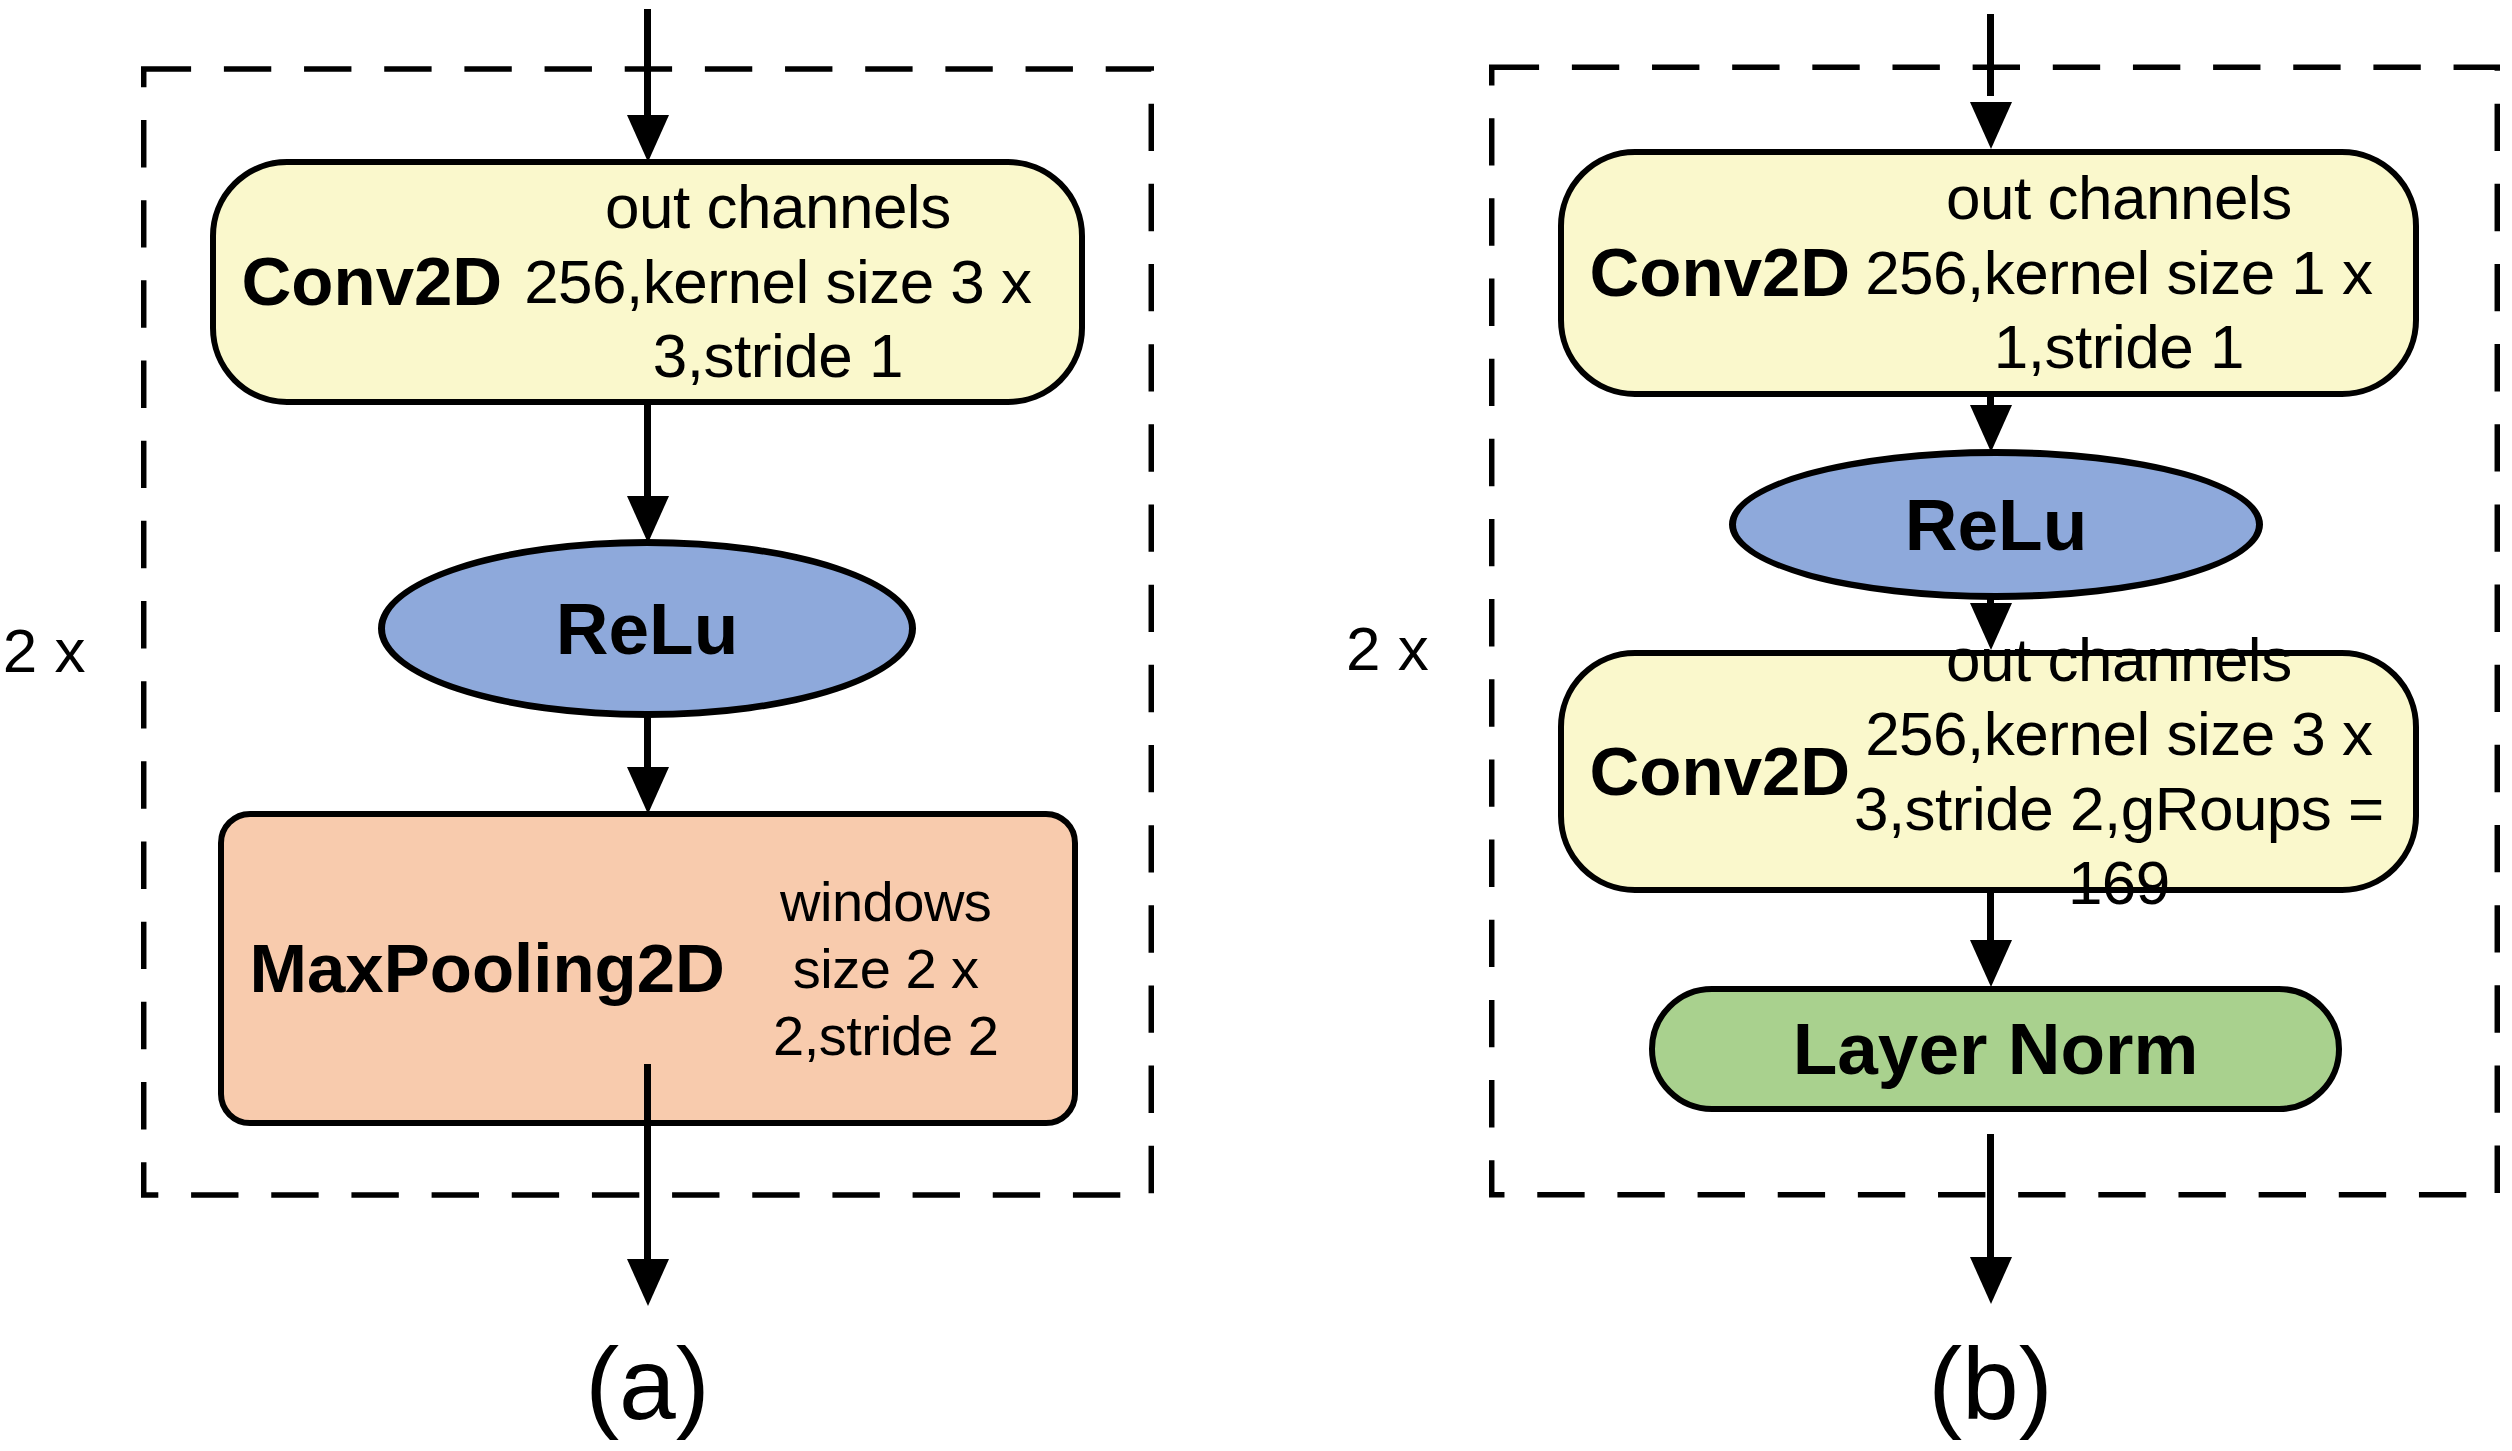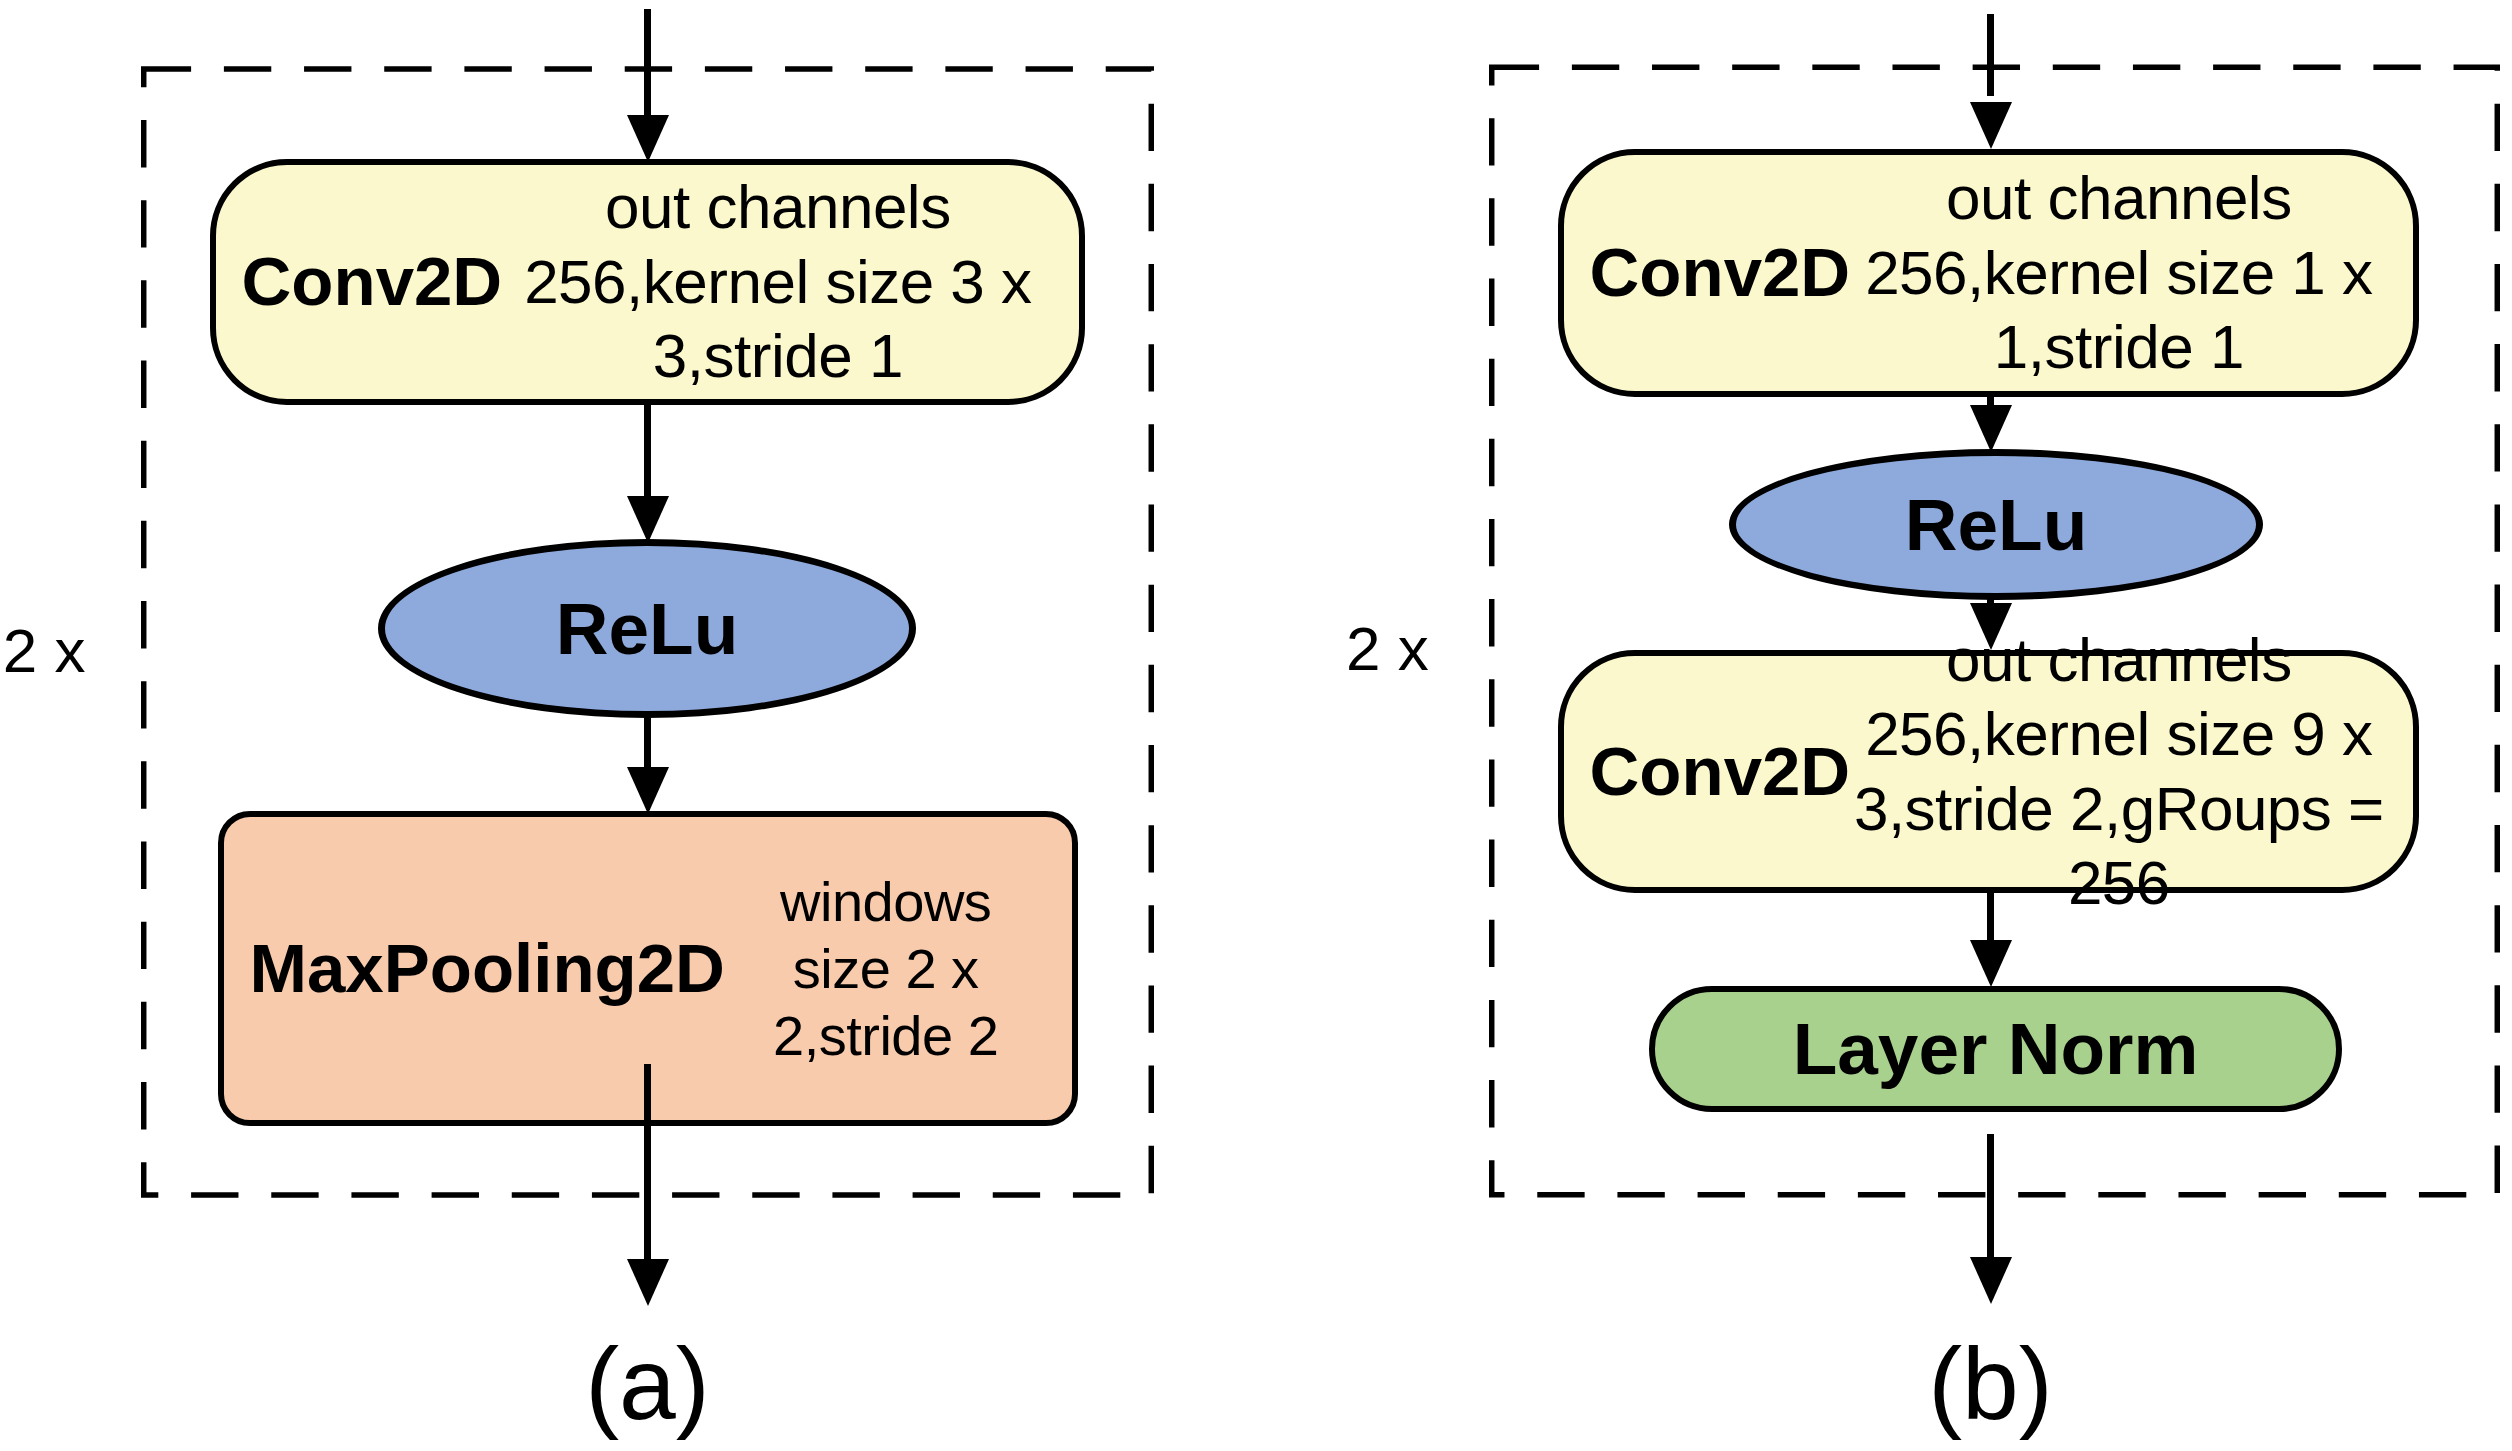--- a/index.html
+++ b/index.html
@@ -109,21 +109,21 @@
 
   <div class="node ellipsenode" style="left: 1729px; top: 449px; width: 534px; height: 151px; background-color: rgb(142, 169, 219);">
     <div class="node-title xl">ReLu</div>
   </div>
 
   <div class="stem" style="left:1987px; top:597px; height:12.8px;"></div>
   <div class="head" style="left:1970px; top:603px;"></div>
 
   <div class="node rectnode" style="left: 1558px; top: 650px; width: 861px; height: 243px; background-color: rgb(250, 248, 204);">
     <div class="node-title">Conv2D</div>
-    <div class="node-sub">out channels 256,kernel size 9 x 3,stride 2,gRoups = 256</div>
+    <div class="node-sub">out channels 256,kernel size 3 x 3,stride 2,gRoups = 169</div>
   </div>
 
   <div class="stem" style="left:1987px; top:891px; height:55px;"></div>
   <div class="head" style="left:1970px; top:940px;"></div>
 
   <div class="node pillnode" style="left: 1649px; top: 986px; width: 693px; height: 126px; background-color: rgb(169, 209, 142);">
     <div class="node-title xl">Layer Norm</div>
   </div>
 
   <div class="stem" style="left:1987px; top:1134px; height:128px;"></div>

